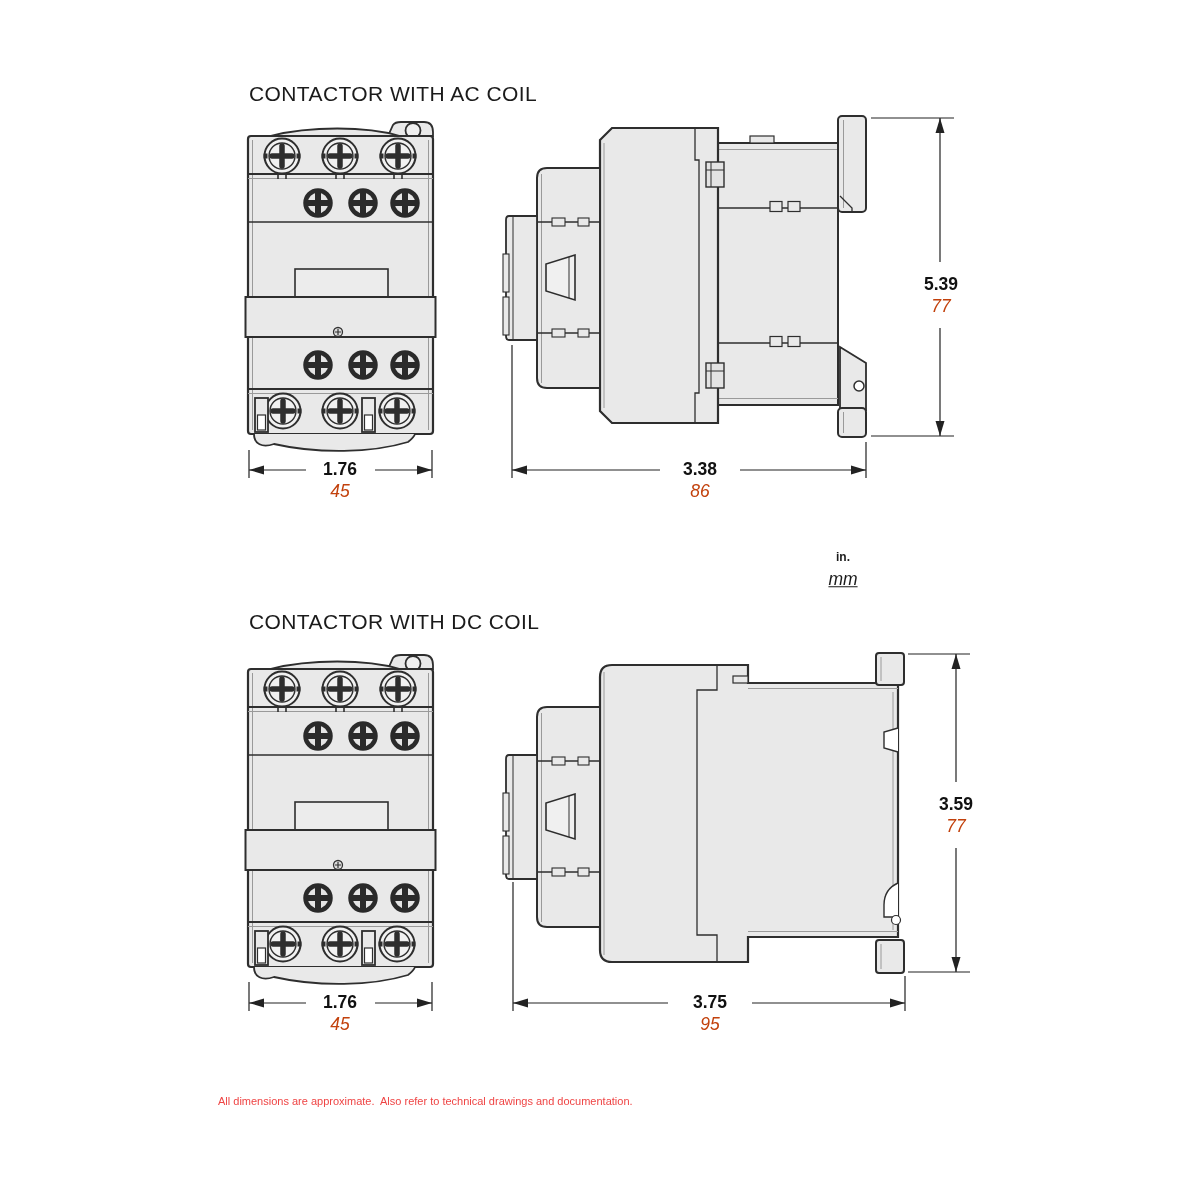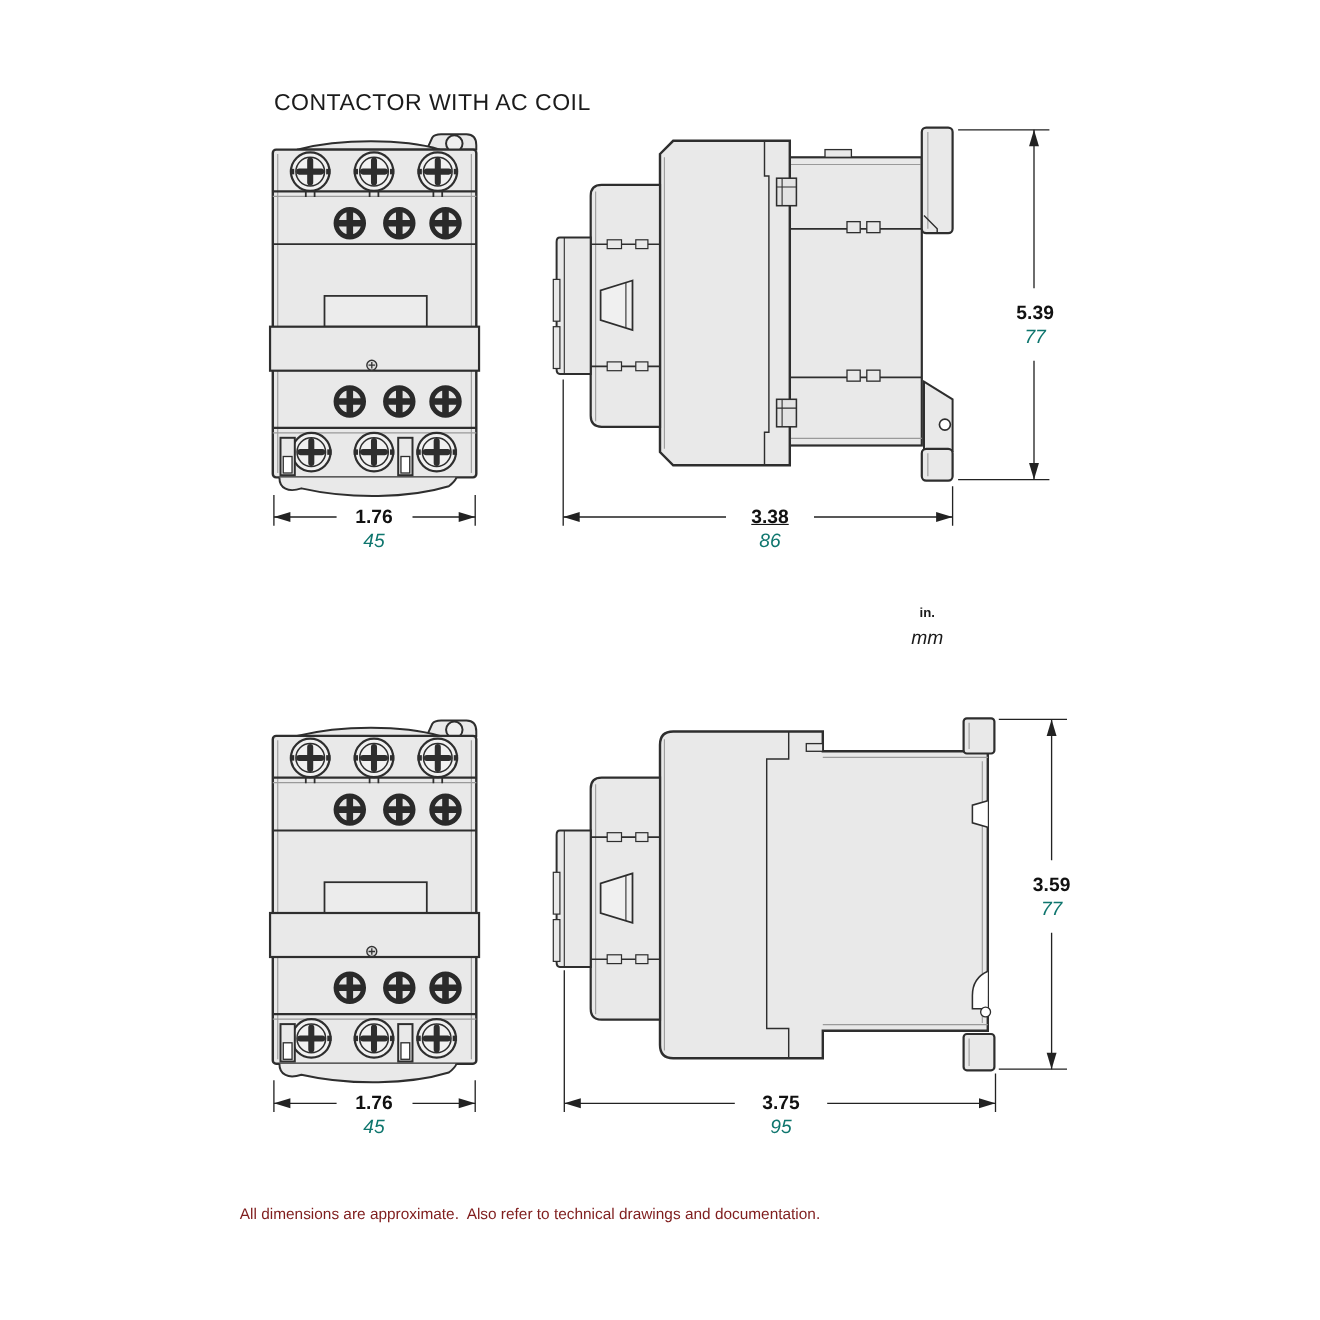--- a/index.html
+++ b/index.html
@@ -8,25 +8,25 @@
     font-family:"Liberation Sans", sans-serif;color:#1a1a1a;overflow:hidden;
   }
   .canvas svg{position:absolute;left:0;top:0;}
   .fig-title{
     position:absolute;font-size:21px;letter-spacing:.4px;color:#1b1b1b;white-space:nowrap;
   }
   .dim{
     position:absolute;transform:translate(-50%,-50%);text-align:center;white-space:nowrap;line-height:1;
   }
   .dim-in{font-weight:bold;font-size:17.5px;color:#111;background:#fff;padding:1px 6px;}
-  .dim-mm{font-style:italic;font-size:17.5px;color:#0f766e;background:#fff;padding:1px 6px;}
+  .dim-mm{font-style:italic;font-size:17.5px;color:#c2410c;background:#fff;padding:1px 6px;}
   .legend-in{font-weight:bold;font-size:12px;}
-  .legend-mm{font-style:italic;font-size:17.5px;}
+  .legend-mm{font-style:italic;font-size:17.5px;text-decoration:underline;}
   .footer-note{
-    position:absolute;left:218px;top:1095px;font-size:14px;color:#7f1d1d;white-space:pre;
+    position:absolute;left:218px;top:1095px;font-size:11px;color:#ef4444;white-space:pre;
   }
 </style>
 </head>
 <body>
 
 <div class="canvas">
 
   <svg width="1200" height="1200" viewBox="0 0 1200 1200">
     <defs>
 
@@ -191,29 +191,30 @@
         <polygon points="956,972 951.5,957 960.5,957" fill="#222" stroke="none"></polygon>
       </g>
     </g>
   </svg>
 
   <div class="fig-title" style="left:249px;top:82px;">CONTACTOR WITH AC COIL</div>
 
   <div class="dim dim-in" style="left:340px;top:470px;">1.76</div>
   <div class="dim dim-mm" style="left:340px;top:492px;">45</div>
 
-  <div class="dim dim-in" style="left:700px;top:470px;text-decoration:underline;">3.38</div>
+  <div class="dim dim-in" style="left:700px;top:470px;">3.38</div>
   <div class="dim dim-mm" style="left:700px;top:492px;">86</div>
 
   <div class="dim dim-in" style="left:941px;top:285px;">5.39</div>
   <div class="dim dim-mm" style="left:941px;top:307px;">77</div>
 
   <div class="dim legend-in" style="left:843px;top:557px;">in.</div>
   <div class="dim legend-mm" style="left:843px;top:580px;">mm</div>
 
+  <div class="fig-title" style="left:249px;top:610px;">CONTACTOR WITH DC COIL</div>
 
   <div class="dim dim-in" style="left:340px;top:1003px;">1.76</div>
   <div class="dim dim-mm" style="left:340px;top:1025px;">45</div>
 
   <div class="dim dim-in" style="left:710px;top:1003px;">3.75</div>
   <div class="dim dim-mm" style="left:710px;top:1025px;">95</div>
 
   <div class="dim dim-in" style="left:956px;top:805px;">3.59</div>
   <div class="dim dim-mm" style="left:956px;top:827px;">77</div>
 

